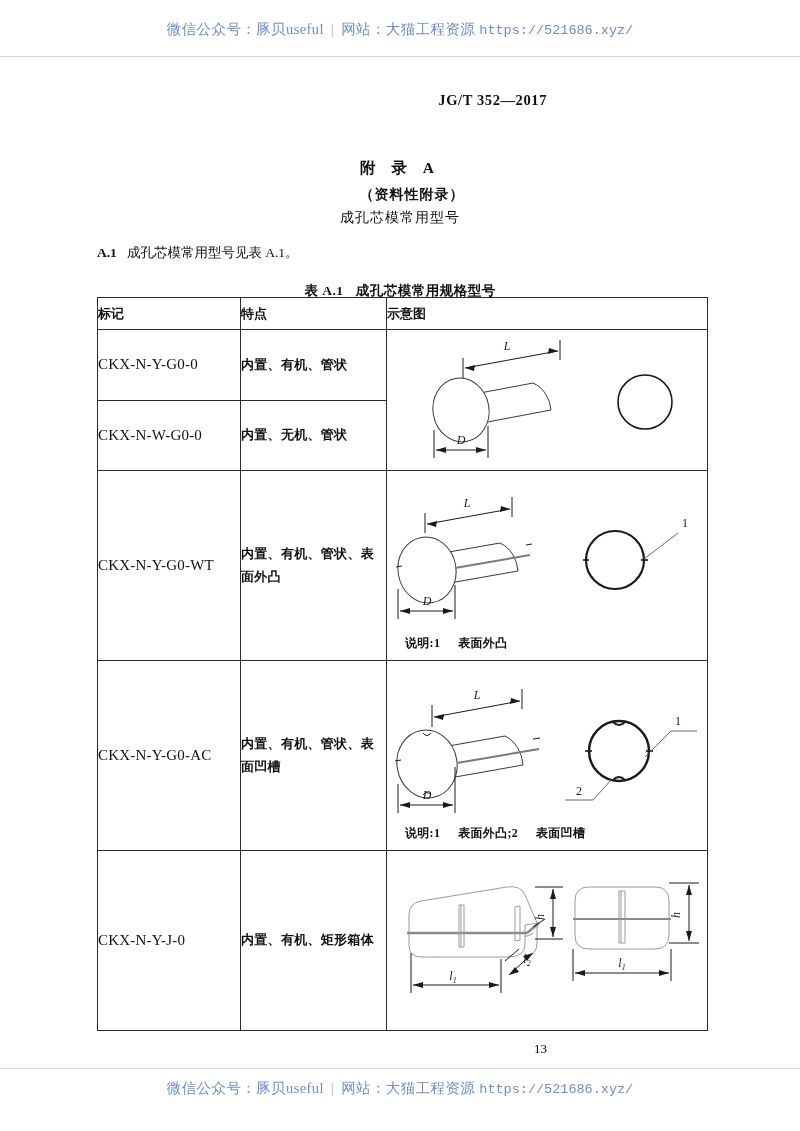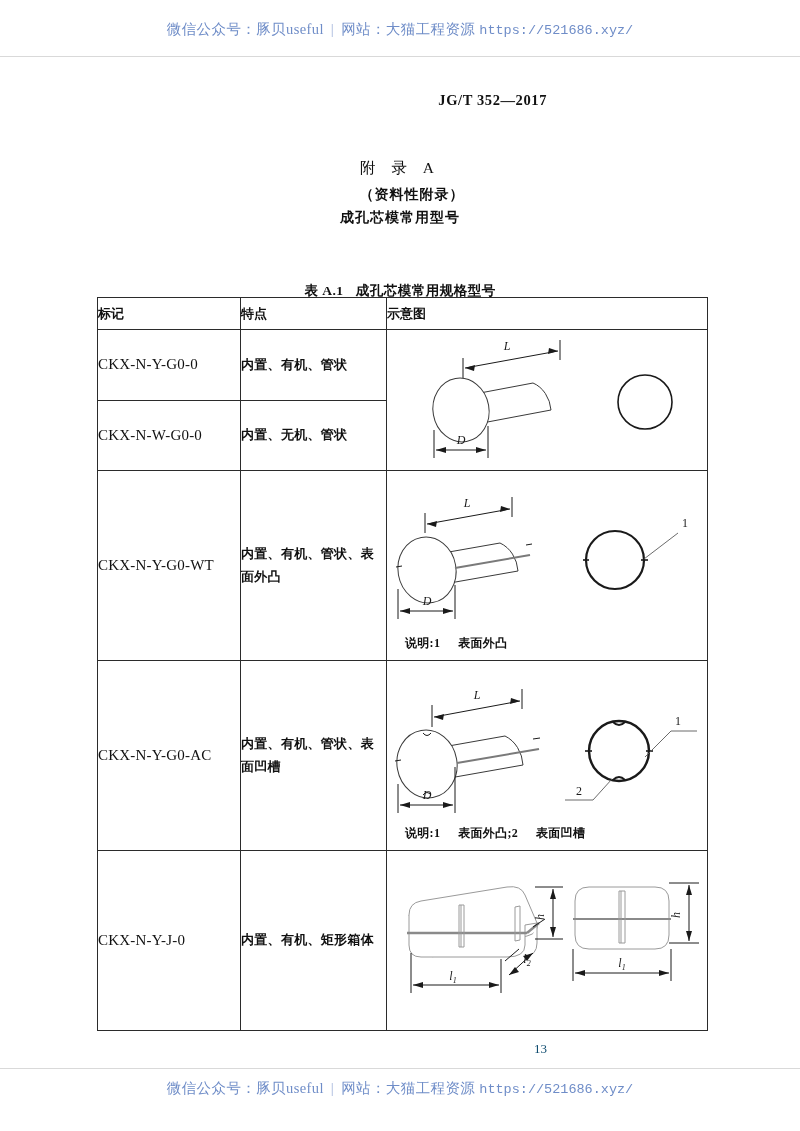--- a/index.html
+++ b/index.html
@@ -70,42 +70,42 @@
   }
 
   
   .annex-title {
     position: absolute;
     top: 158px;
     left: 0;
     width: 800px;
     text-align: center;
     font-size: 15.5px;
-    font-weight: normal;
+    font-weight: bold;
     letter-spacing: 6px;
   }
   .annex-sub {
     position: absolute;
     top: 186px;
     left: 0;
     width: 800px;
     text-align: center;
     font-size: 14px;
     font-weight: bold;
     letter-spacing: 1px;
     padding-left: 12px;
   }
   .annex-name {
     position: absolute;
     top: 209px;
     left: 0;
     width: 800px;
     text-align: center;
     font-size: 14px;
-    font-weight: bold;
+    font-weight: normal;
     letter-spacing: 1px;
   }
 
   
   .clause {
     position: absolute;
     top: 244px;
     left: 97px;
     font-size: 13.5px;
   }
@@ -191,21 +191,21 @@
   .r3 { height: 190px; }
   .r4 { height: 190px; }
   .r5 { height: 180px; }
 
   
   .page-no {
     position: absolute;
     top: 1041px;
     right: 93px;
     font-size: 13px;
-    color: #0c4a6e;
+    color: #000000;
   }
 
   svg text {
     font-family: "Liberation Serif", "DejaVu Serif", serif;
     fill: #1a1a1a;
   }
   .dimlbl { font-size: 12px; font-style: italic; }
   .callout { font-size: 12px; }
   .sub { font-size: 8px; }
 </style>
@@ -218,20 +218,23 @@
     <span>微信公众号：豚贝useful</span><span class="sep">|</span><span>网站：大猫工程资源</span> <span class="url">https://521686.xyz/</span>
   </div>
   <div class="rule rule-top"></div>
 
   <div class="std-no">JG/T 352—2017</div>
 
   <div class="annex-title">附 录 A</div>
   <div class="annex-sub">（资料性附录）</div>
   <div class="annex-name">成孔芯模常用型号</div>
 
+  <div class="clause">
+    <span class="num">A.1</span><span>成孔芯模常用型号见表 A.1。</span>
+  </div>
 
   <div class="table-caption">
     <span>表 A.1</span><span class="cap-sep"></span><span>成孔芯模常用规格型号</span>
   </div>
 
   <table class="tbl">
     <colgroup>
       <col class="col-mark">
         <col class="col-feat">
         <col class="col-fig">

